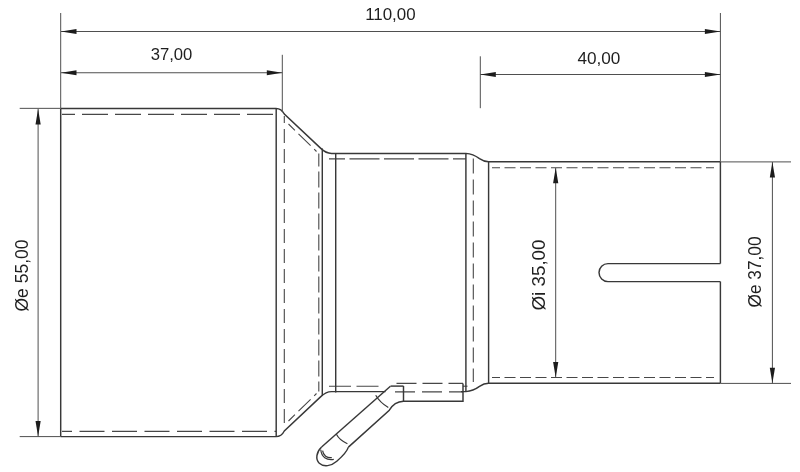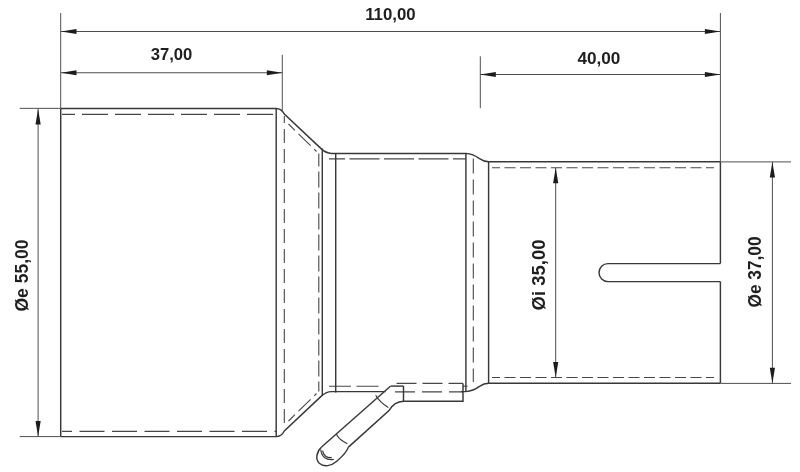--- a/index.html
+++ b/index.html
@@ -1,21 +1,21 @@
 <!DOCTYPE html>
 <html><head>
 <meta charset="utf-8">
 <style>
   html,body{margin:0;padding:0;background:#ffffff;}
   svg{display:block;}
   text{font-family:"Liberation Sans",sans-serif;fill:#1f1f1f;}
 </style>
 </head>
 <body>
-<div style="will-change: transform; font-weight: bold;">
+<div style="will-change: transform;">
 <svg width="800" height="472" viewBox="0 0 800 472">
   <rect x="0" y="0" width="800" height="472" fill="#ffffff"></rect>
 
   <g stroke="#474747" stroke-width="1.1" fill="none">
 
     <line x1="62" y1="114.4" x2="274.5" y2="114.4" stroke-dasharray="26 7" stroke-dashoffset="13"></line>
     <line x1="62" y1="431.4" x2="276" y2="431.4" stroke-dasharray="25 7.5" stroke-dashoffset="15"></line>
 
     <line x1="284.3" y1="116" x2="284.3" y2="429" stroke-dasharray="14 6" stroke-dashoffset="7"></line>
 

